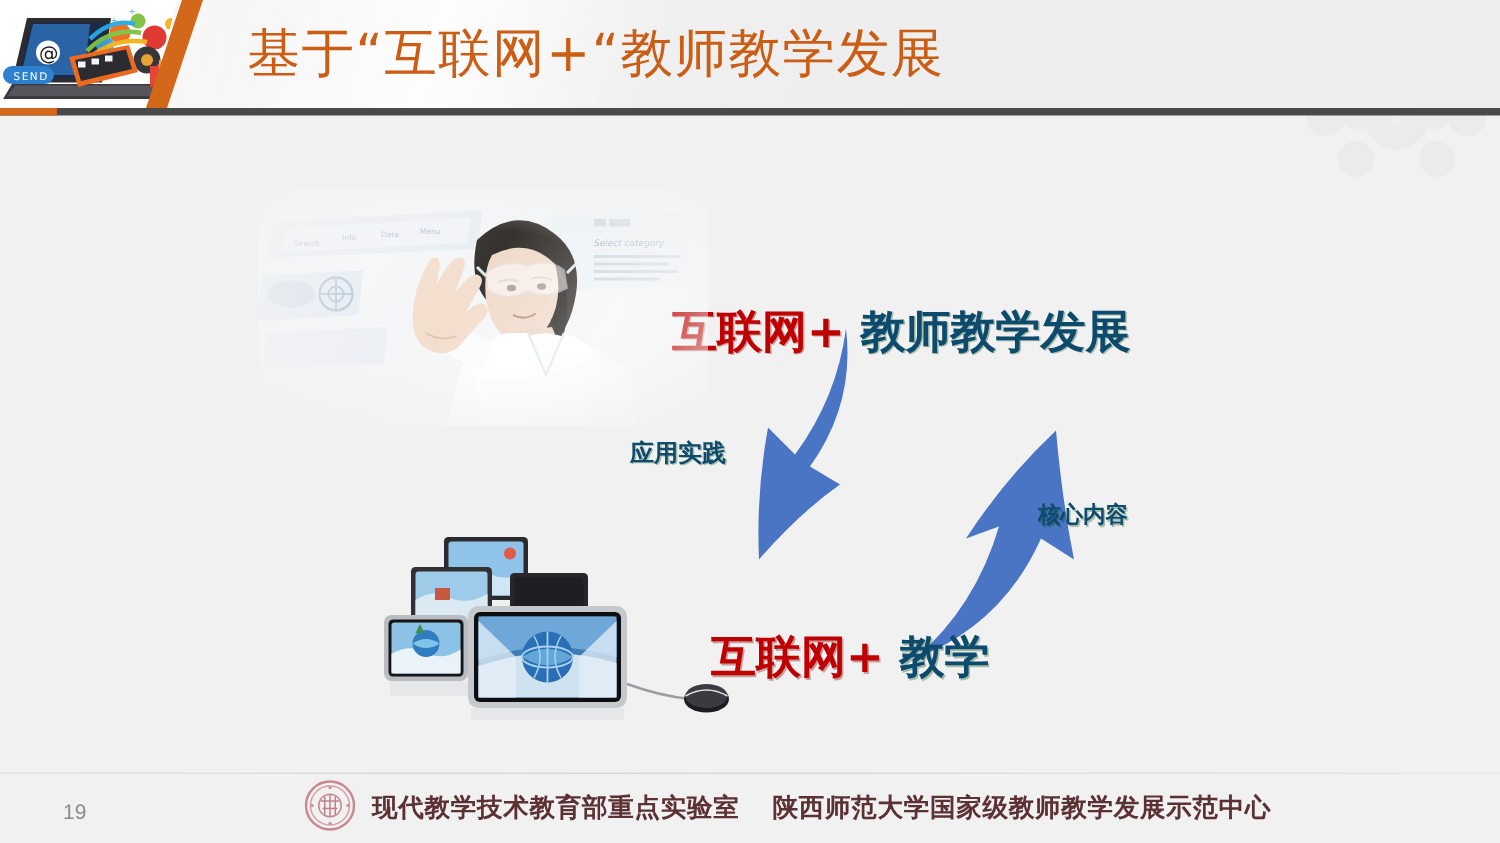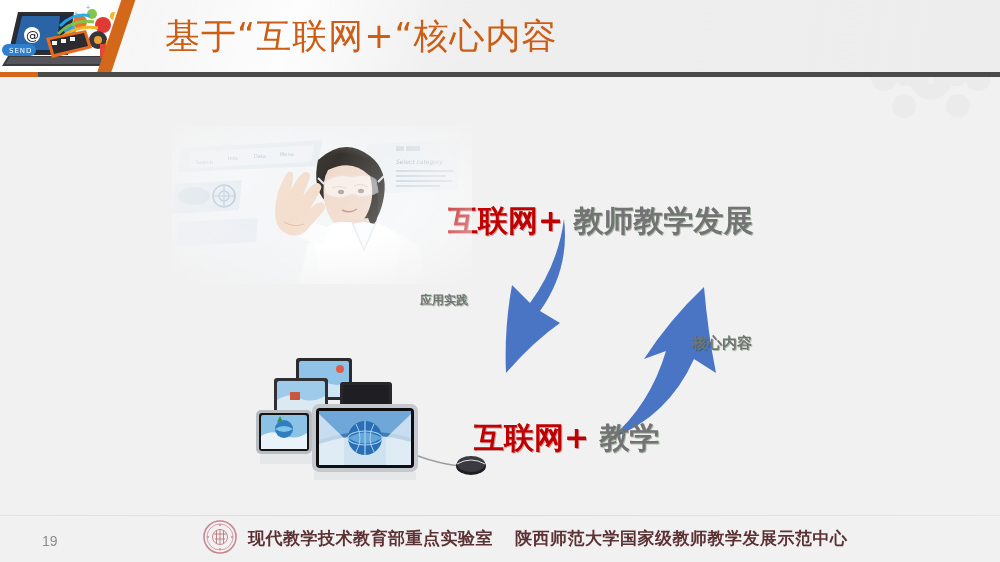--- a/index.html
+++ b/index.html
@@ -69,25 +69,25 @@
     position:absolute;left:252px;top:352px;width:240px;height:130px;
   }
 
   
   .arrows{position:absolute;left:460px;top:215px;width:290px;height:230px;}
 
   
   .lbl{position:absolute;white-space:nowrap;font-weight:bold;
        font-family:"DejaVu Sans","Liberation Sans",sans-serif;}
   .red{color:#c00000;text-shadow:1px 1px 0 rgba(120,0,0,.35);}
-  .green{color:#737373;text-shadow:1px 1px 0 rgba(0,70,0,.3);}
+  .green{color:#0c4a6e;text-shadow:1px 1px 0 rgba(0,70,0,.3);}
 
   #row-top{left:448px;top:201px;font-size:30px;}
   #row-bottom{left:474px;top:418px;font-size:30px;}
-  #lbl-practice{left:420px;top:292px;font-size:12px;}
+  #lbl-practice{left:420px;top:292px;font-size:16px;}
   #lbl-core{left:692px;top:334px;font-size:15px;}
 
   
   .footer-rule{
     position:absolute;left:0;top:515px;width:1000px;height:1px;
     background:linear-gradient(90deg,#e3e3e3,#d8d8d8 40%,#e6e6e6);
   }
   .pagenum{
     position:absolute;left:42px;top:533px;font-size:14px;color:#8b8b8b;
     font-family:"Liberation Sans",sans-serif;
@@ -183,21 +183,21 @@
       </svg>
     </div>
 
     <svg class="slash" viewBox="0 0 72 78">
       <polygon points="26,0 40,0 14,78 0,78" fill="#d3681b"></polygon>
     </svg>
 
     <div class="header-rule"></div>
     <div class="header-rule-accent"></div>
 
-    <div class="title">基于“互联网+“核心内容</div>
+    <div class="title">基于“互联网+“教师教学发展</div>
   </div>
 
   <div class="pic-woman">
     <svg width="300" height="158" viewBox="0 0 300 158">
       <rect width="300" height="158" fill="#f3f5f7"></rect>
 
       <g opacity=".55">
         <path d="M10 22 L150 14 L146 40 L6 46 Z" fill="#dfe7ef"></path>
         <path d="M18 26 L142 19 L139 36 L16 42 Z" fill="#eef3f8"></path>
         <path d="M2 58 L70 54 L67 84 L0 88 Z" fill="#dce5ee"></path>

